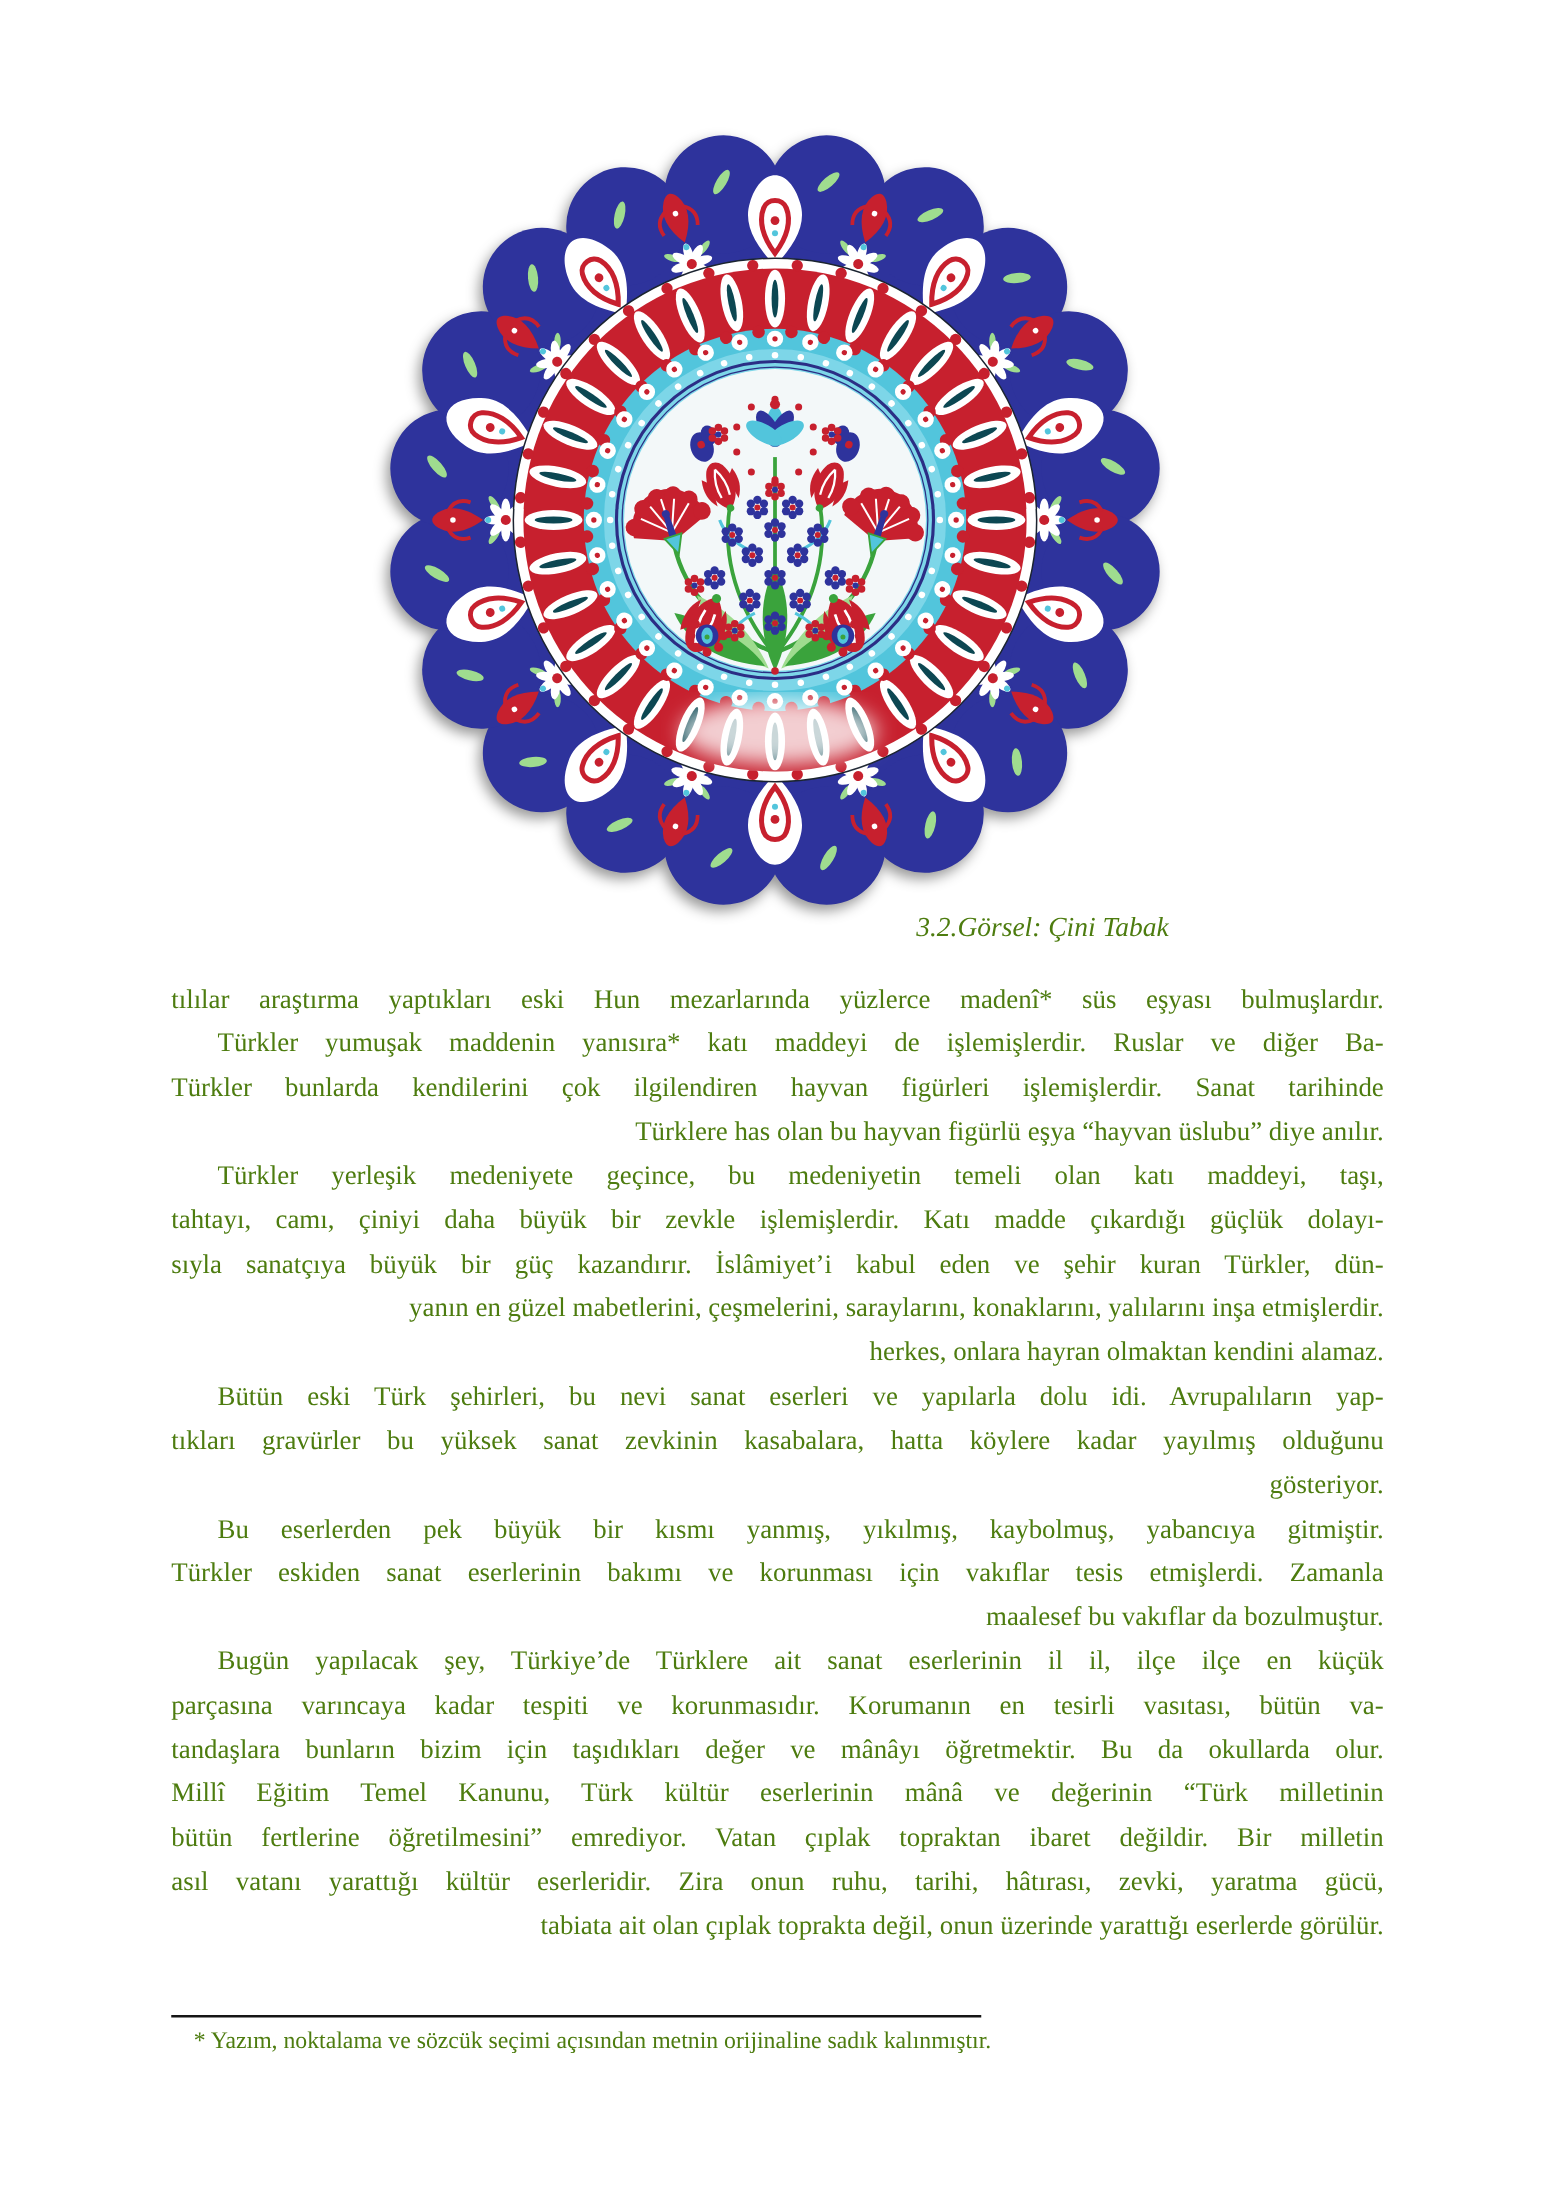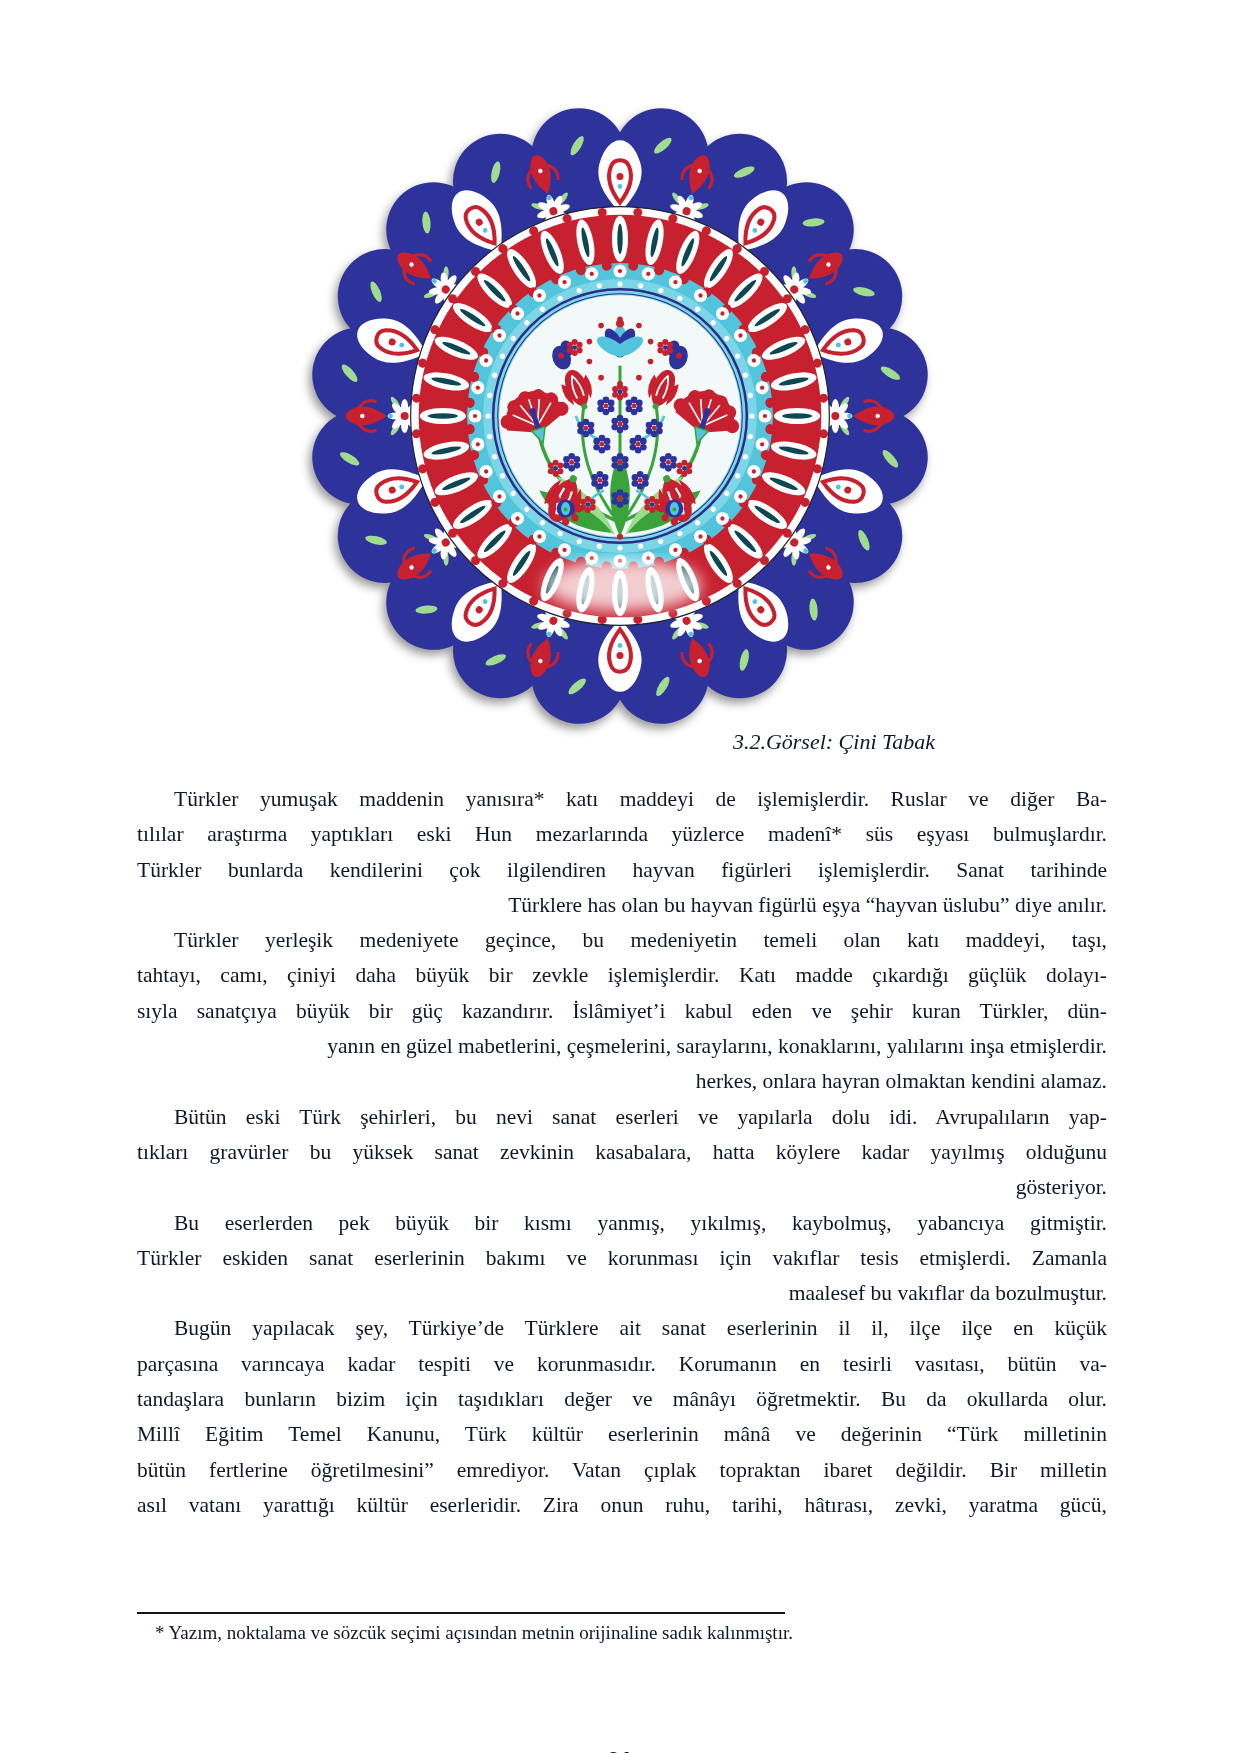--- a/index.html
+++ b/index.html
@@ -1,17 +1,17 @@
 <!DOCTYPE html>
 <html><head>
 <meta charset="utf-8">
 <style>
   html,body{margin:0;padding:0;background:#ffffff;}
   #page{position:relative;width:1240px;height:1753px;background:#ffffff;overflow:hidden;
-        font-family:"Liberation Serif","DejaVu Serif",serif;color:#0f172a;}
+        font-family:"Liberation Serif","DejaVu Serif",serif;color:#4d7c0f;}
   #plate{position:absolute;left:308px;top:104px;width:624px;height:624px;}
   #plate svg{width:100%;height:100%;filter:drop-shadow(-3px 5px 5px rgba(0,0,0,0.40));}
   #caption{position:absolute;left:555px;top:729px;width:380px;text-align:right;
            font-style:italic;font-size:22px;line-height:26px;}
   #text-block{position:absolute;left:137px;top:782px;width:970px;font-size:21.5px;}
   .tline{height:35.3px;line-height:35.3px;white-space:normal;}
   .jline{text-align:justify;text-align-last:justify;}
   .lline{text-align:right;}
   .indent{text-indent:37px;}
   #fnrule{position:absolute;left:137px;top:1612px;width:648px;height:2px;background:#151515;}
@@ -1317,38 +1317,39 @@
         <circle cx="354.8" cy="411.2" r="3.6" fill="#c7202e"></circle>
         <circle cx="351.0" cy="402.0" r="3.6" fill="#c7202e"></circle>
         <circle cx="354.8" cy="392.8" r="3.6" fill="#c7202e"></circle>
         <circle cx="364" cy="402" r="9" fill="#2e339c"></circle>
         <ellipse cx="364" cy="402" rx="4.5" ry="6.5" fill="#52c5dc"></ellipse>
         <circle cx="364" cy="403" r="2" fill="#3aa33c"></circle>
         <ellipse cx="313" cy="478" rx="78" ry="26" fill="rgba(255,255,255,0.78)" filter="url(#soft)"></ellipse>
       </svg></div>
   <div id="caption">3.2.Görsel: Çini Tabak</div>
   <div id="text-block">
+      <div class="tline jline">tılılar araştırma yaptıkları eski Hun mezarlarında yüzlerce madenî* süs eşyası bulmuşlardır.</div>
       <div class="tline jline indent">Türkler yumuşak maddenin yanısıra* katı maddeyi de işlemişlerdir. Ruslar ve diğer Ba-</div>
-      <div class="tline jline">tılılar araştırma yaptıkları eski Hun mezarlarında yüzlerce madenî* süs eşyası bulmuşlardır.</div>
       <div class="tline jline">Türkler bunlarda kendilerini çok ilgilendiren hayvan figürleri işlemişlerdir. Sanat tarihinde</div>
       <div class="tline lline">Türklere has olan bu hayvan figürlü eşya “hayvan üslubu” diye anılır.</div>
       <div class="tline jline indent">Türkler yerleşik medeniyete geçince, bu medeniyetin temeli olan katı maddeyi, taşı,</div>
       <div class="tline jline">tahtayı, camı, çiniyi daha büyük bir zevkle işlemişlerdir. Katı madde çıkardığı güçlük dolayı-</div>
       <div class="tline jline">sıyla sanatçıya büyük bir güç kazandırır. İslâmiyet’i kabul eden ve şehir kuran Türkler, dün-</div>
       <div class="tline lline">yanın en güzel mabetlerini, çeşmelerini, saraylarını, konaklarını, yalılarını inşa etmişlerdir.</div>
       <div class="tline lline">herkes, onlara hayran olmaktan kendini alamaz.</div>
       <div class="tline jline indent">Bütün eski Türk şehirleri, bu nevi sanat eserleri ve yapılarla dolu idi. Avrupalıların yap-</div>
       <div class="tline jline">tıkları gravürler bu yüksek sanat zevkinin kasabalara, hatta köylere kadar yayılmış olduğunu</div>
       <div class="tline lline">gösteriyor.</div>
       <div class="tline jline indent">Bu eserlerden pek büyük bir kısmı yanmış, yıkılmış, kaybolmuş, yabancıya gitmiştir.</div>
       <div class="tline jline">Türkler eskiden sanat eserlerinin bakımı ve korunması için vakıflar tesis etmişlerdi. Zamanla</div>
       <div class="tline lline">maalesef bu vakıflar da bozulmuştur.</div>
       <div class="tline jline indent">Bugün yapılacak şey, Türkiye’de Türklere ait sanat eserlerinin il il, ilçe ilçe en küçük</div>
       <div class="tline jline">parçasına varıncaya kadar tespiti ve korunmasıdır. Korumanın en tesirli vasıtası, bütün va-</div>
       <div class="tline jline">tandaşlara bunların bizim için taşıdıkları değer ve mânâyı öğretmektir. Bu da okullarda olur.</div>
       <div class="tline jline">Millî Eğitim Temel Kanunu, Türk kültür eserlerinin mânâ ve değerinin “Türk milletinin</div>
       <div class="tline jline">bütün fertlerine öğretilmesini” emrediyor. Vatan çıplak topraktan ibaret değildir. Bir milletin</div>
       <div class="tline jline">asıl vatanı yarattığı kültür eserleridir. Zira onun ruhu, tarihi, hâtırası, zevki, yaratma gücü,</div>
+      <div class="tline lline">tabiata ait olan çıplak toprakta değil, onun üzerinde yarattığı eserlerde görülür.</div>
     </div>
   <div id="fnrule"></div>
   <div id="footnote">* Yazım, noktalama ve sözcük seçimi açısından metnin orijinaline sadık kalınmıştır.</div>
   <div id="pagenum">91</div>
 </div>
 
 </body></html>

